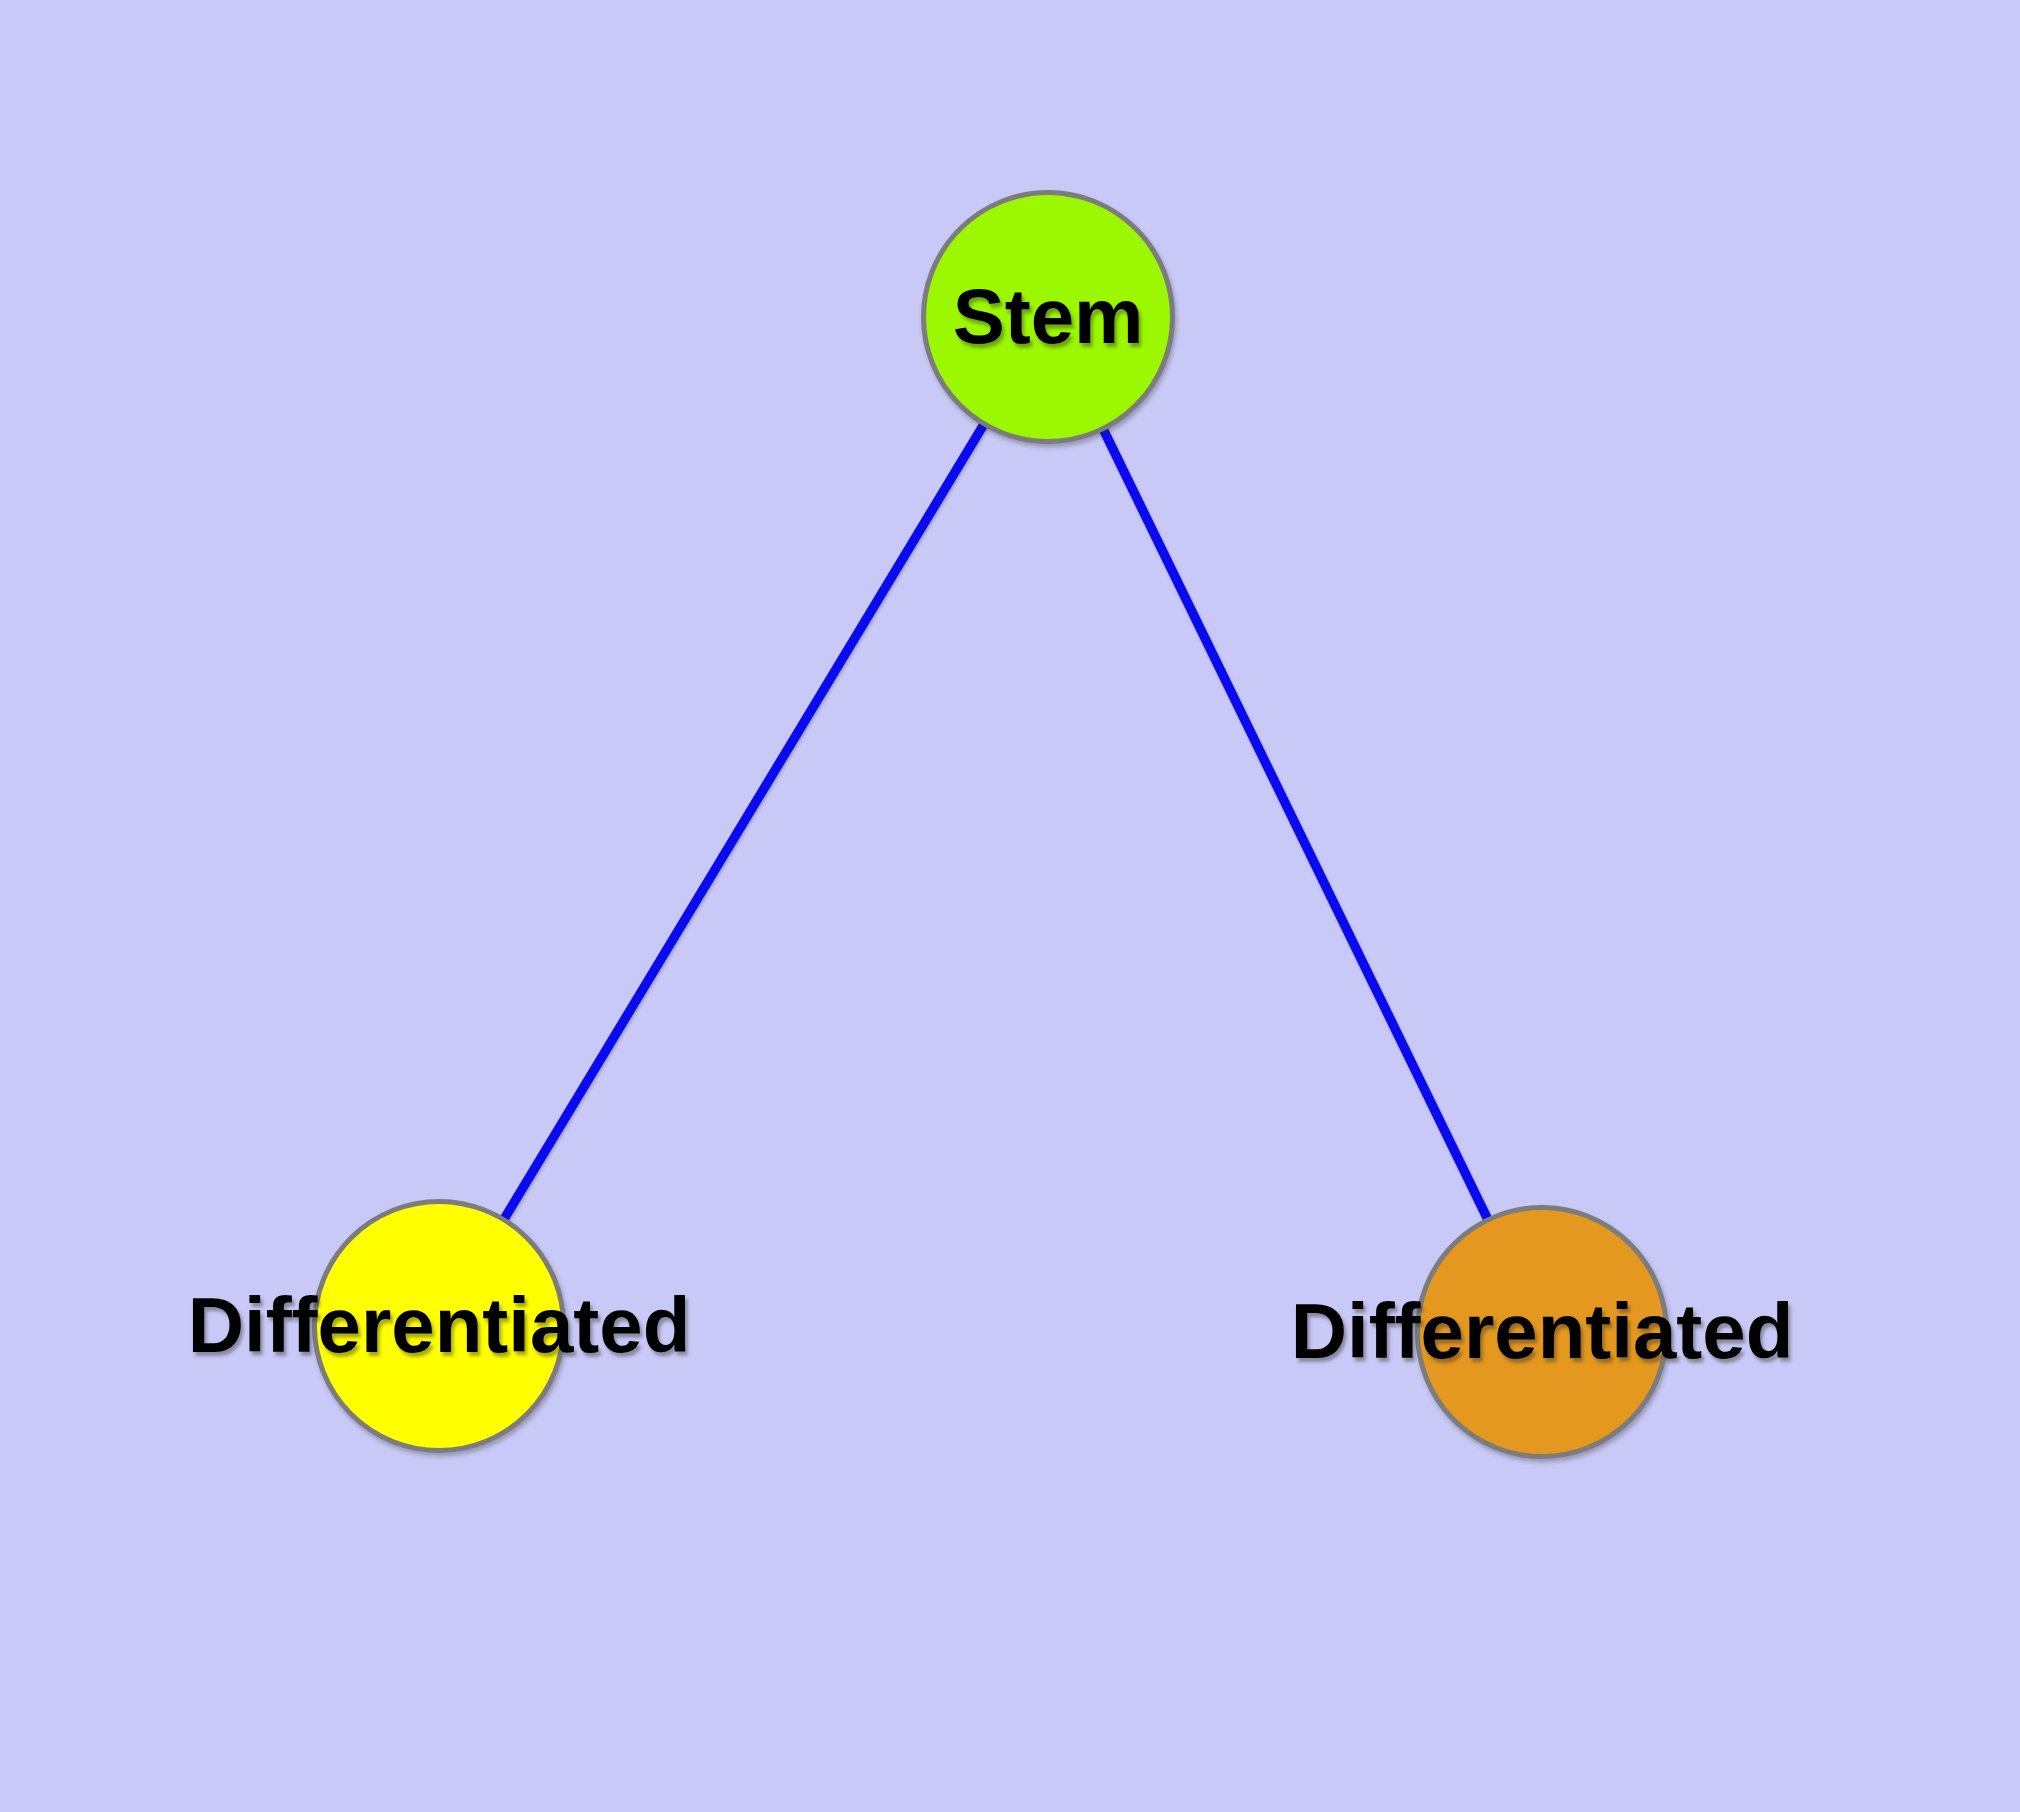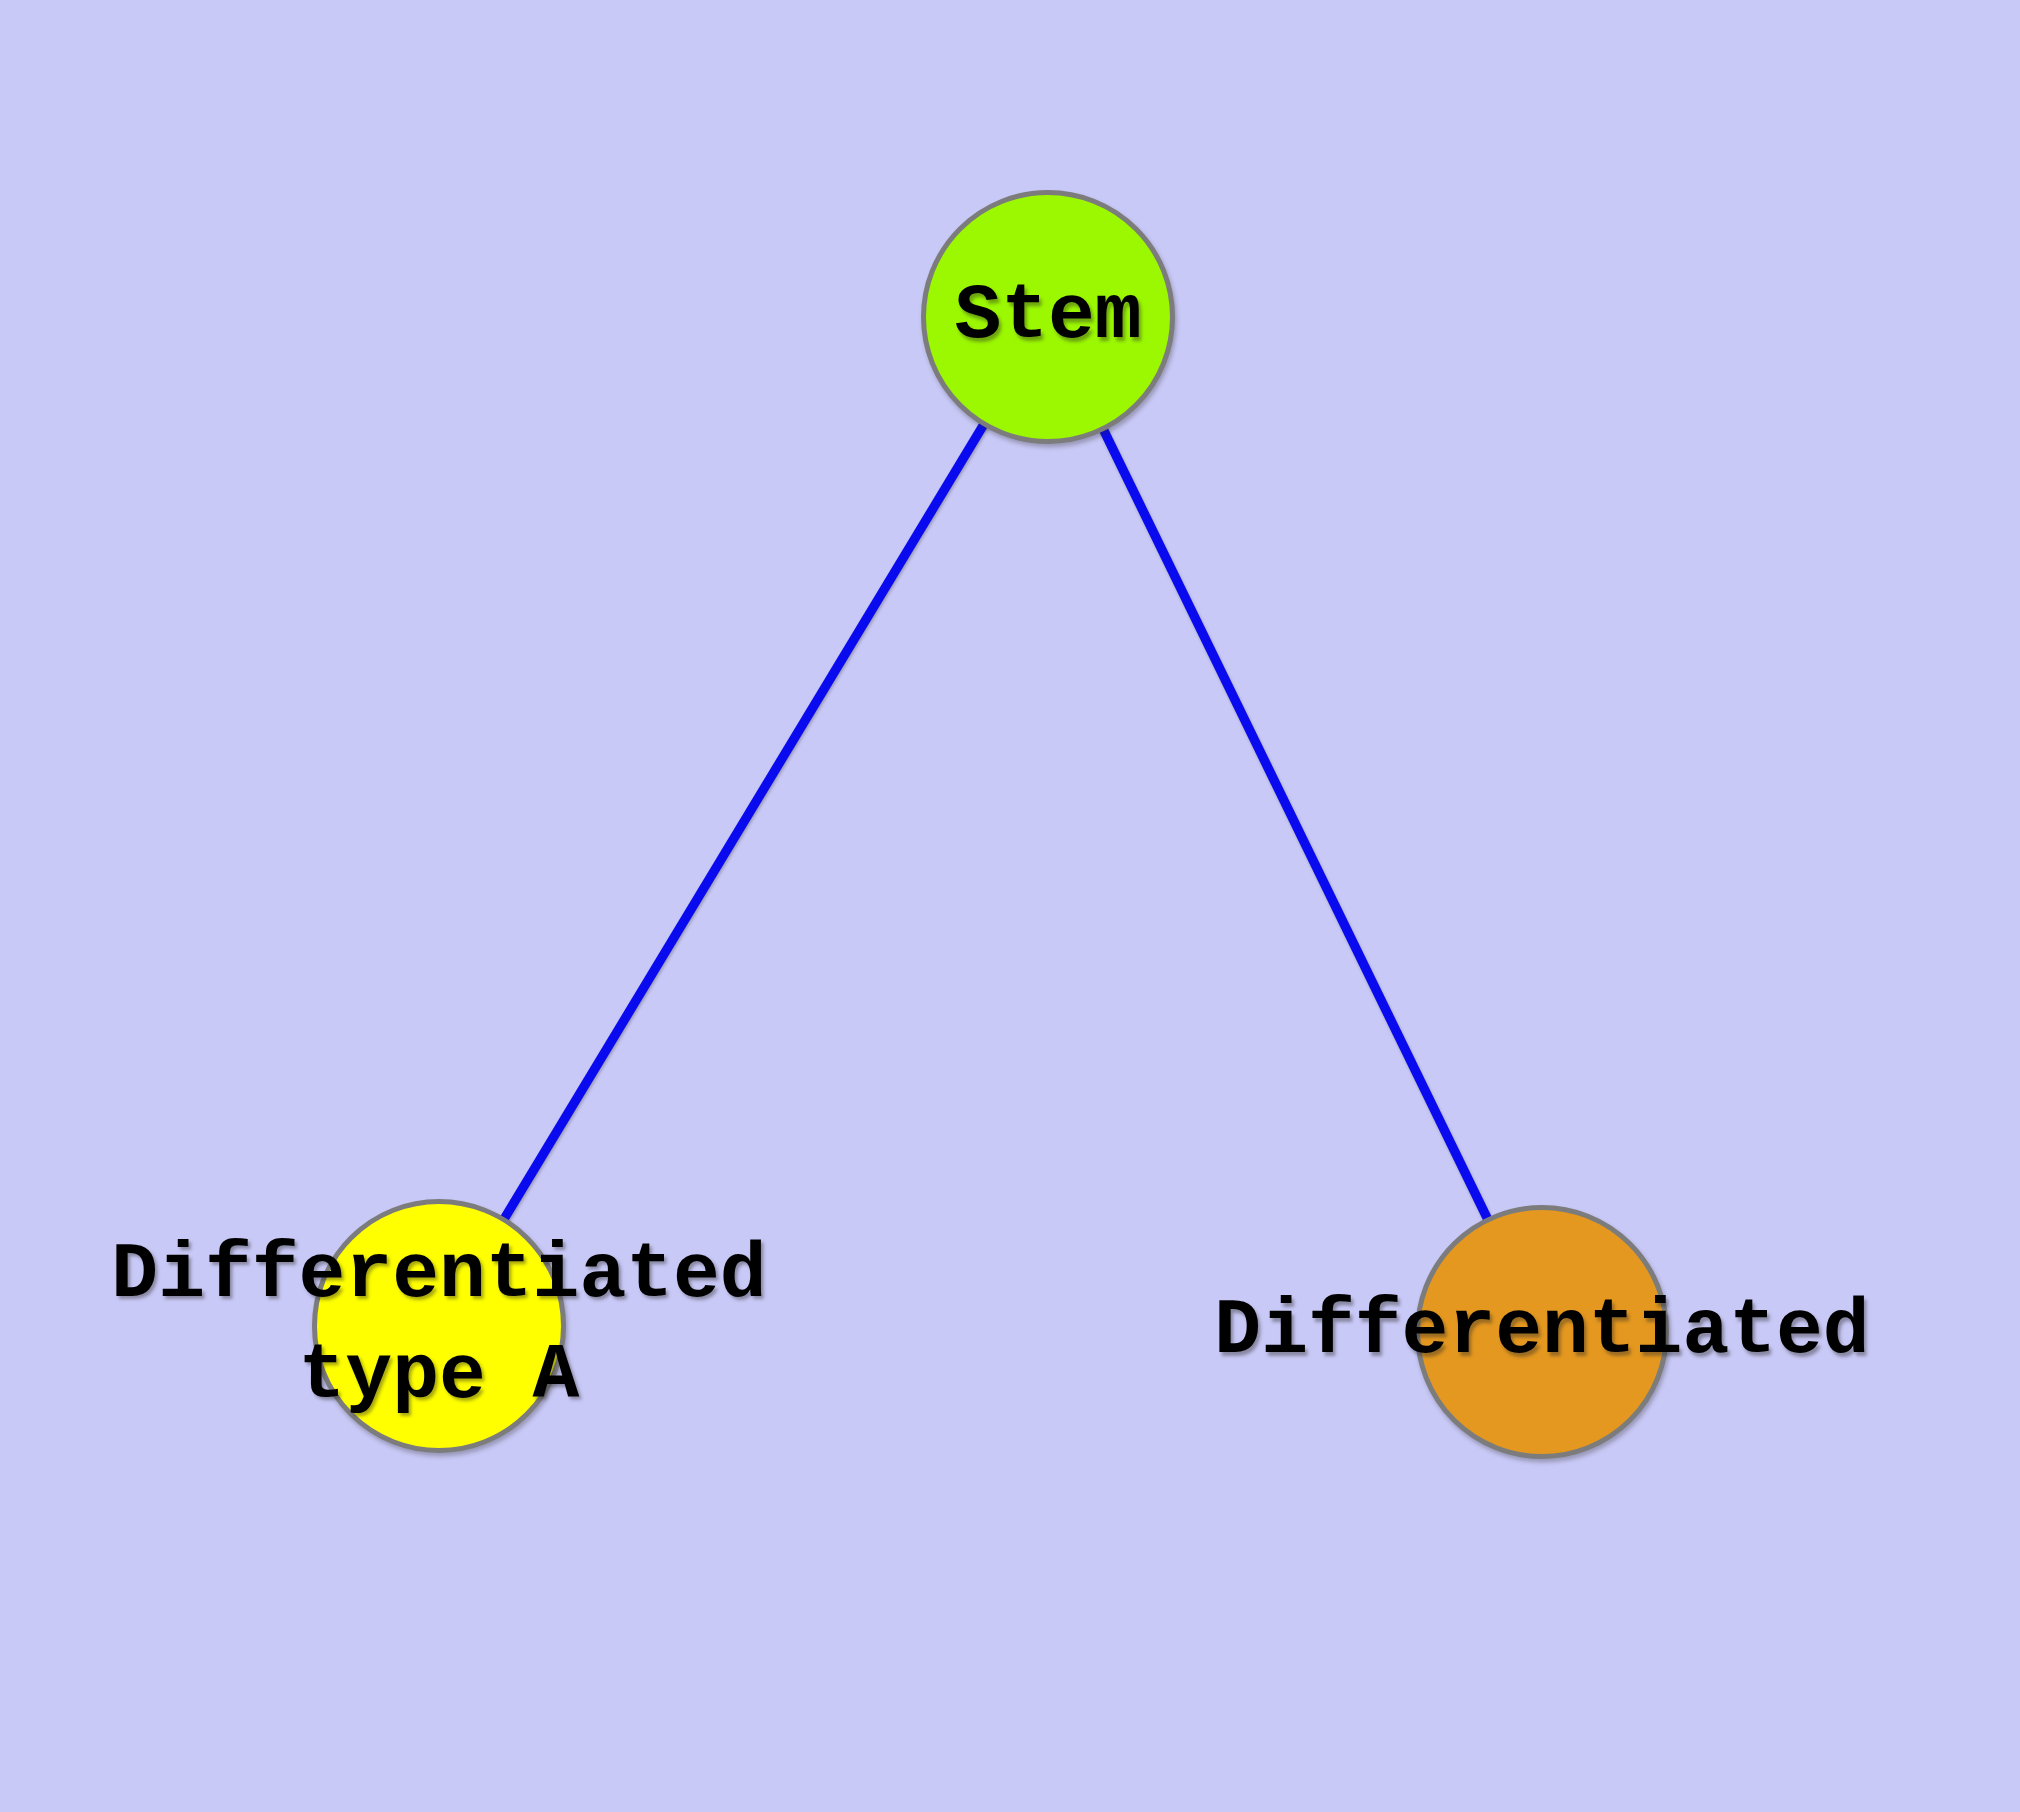--- a/index.html
+++ b/index.html
@@ -32,28 +32,27 @@
     box-shadow: 1.7px 3.4px 4.2px rgba(40,40,40,0.30);
   }
   .node-stem  { left: 921px; top: 190px;  background: #9BF800; }
   .node-type-a{ left: 312px;  top: 1199px; background: #FFFF00; }
   .node-type-b{ left: 1415px; top: 1205px; background: #E5981F; }
   .node-label {
     position: absolute;
     left: 50%;
     top: 50%;
     transform: translate(-50%, -50%);
-    text-align: center;
+    text-align: left;
     white-space: nowrap;
     font-weight: bold;
     font-size: 78px;
     line-height: 1.3;
     color: #000000;
     text-shadow: 2.5px 3.4px 3.4px rgba(40,40,40,0.40);
-    font-family: Liberation Mono, monospace;
   }
   .node-label span { display: block; }
 </style>
 </head>
 <body>
 
 <div class="canvas">
 
   <svg class="edges-layer" width="2021" height="1812" viewBox="0 0 2384 2138" xmlns="http://www.w3.org/2000/svg">
     <line x1="1237" y1="374" x2="518" y2="1565" stroke="#0A0AEF" stroke-width="11"></line>
@@ -62,21 +61,20 @@
 
   <div class="node node-stem">
     <div class="node-label">
       <span>Stem</span>
     </div>
   </div>
 
   <div class="node node-type-a">
     <div class="node-label">
       <span>Differentiated</span>
-      <span>type A</span>
     </div>
   </div>
 
   <div class="node node-type-b">
     <div class="node-label">
       <span>Differentiated</span>
     </div>
   </div>
 
 </div>

